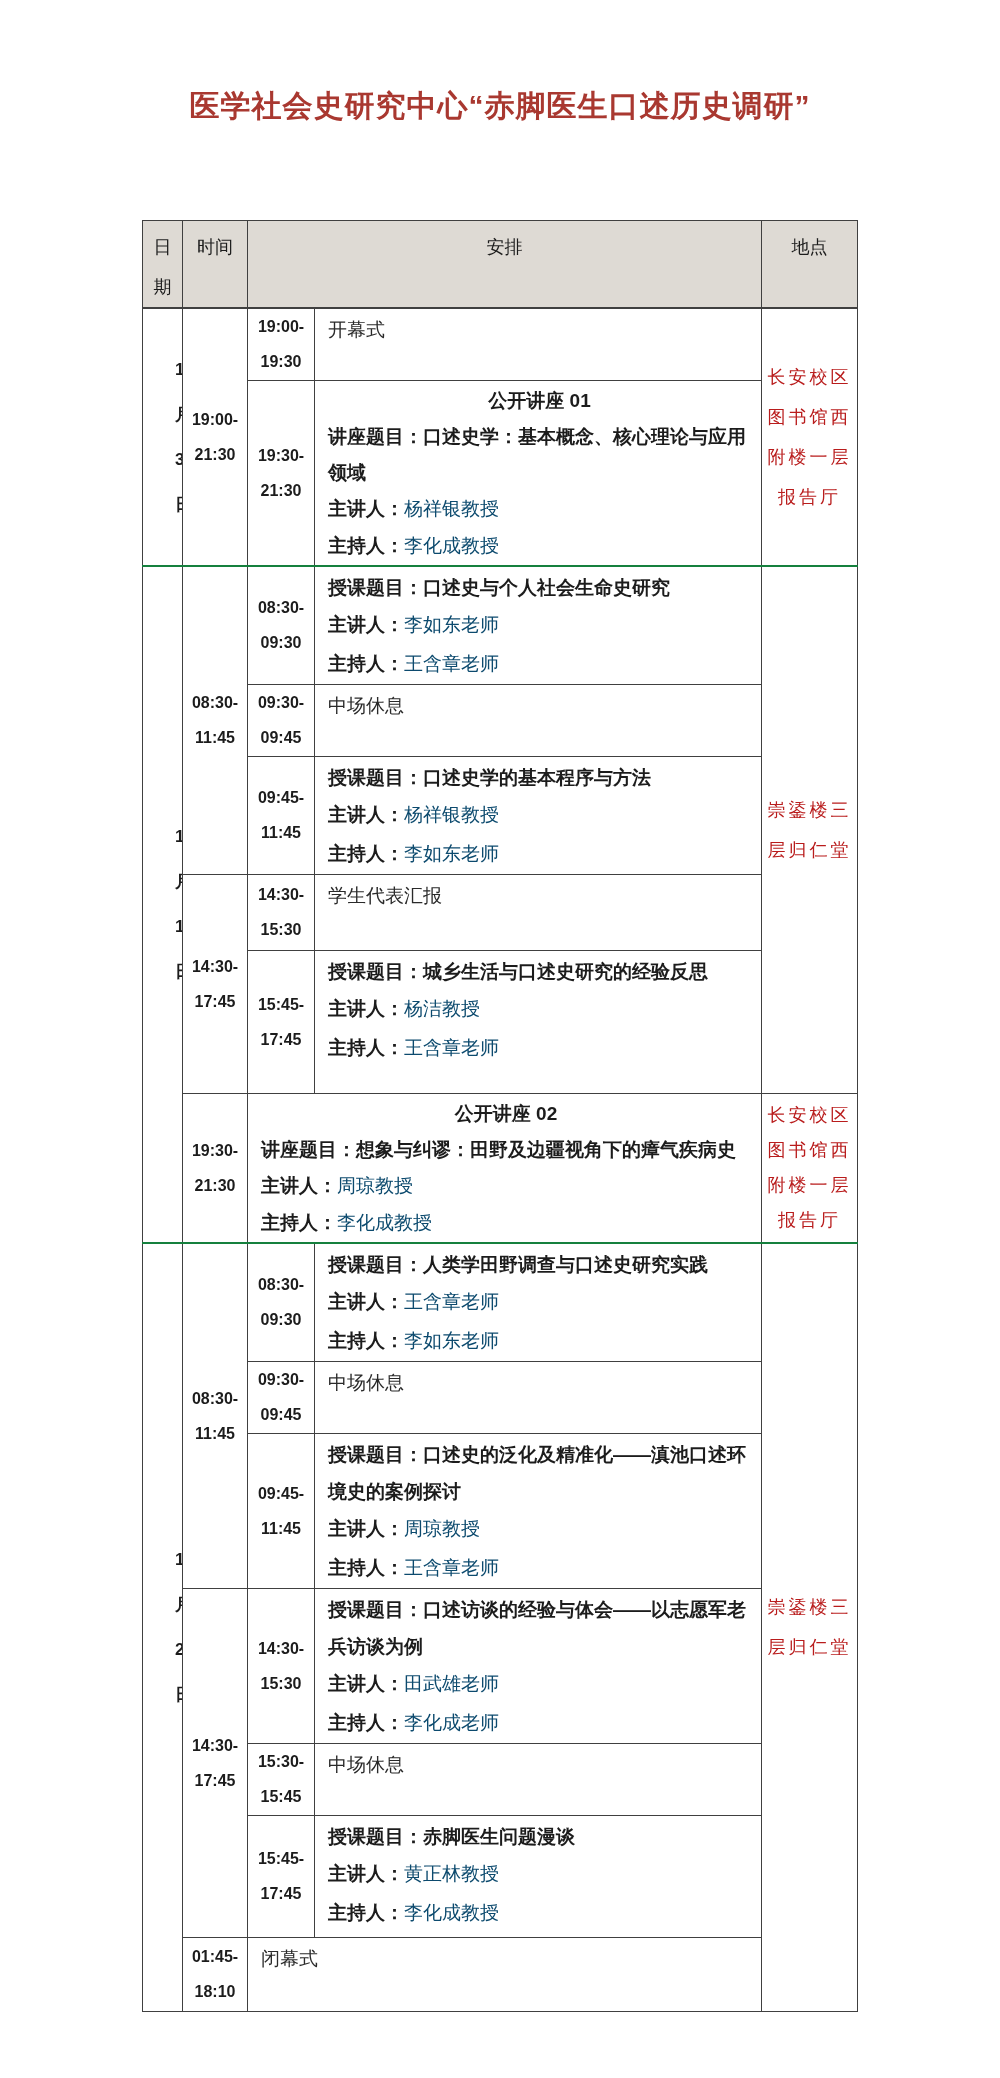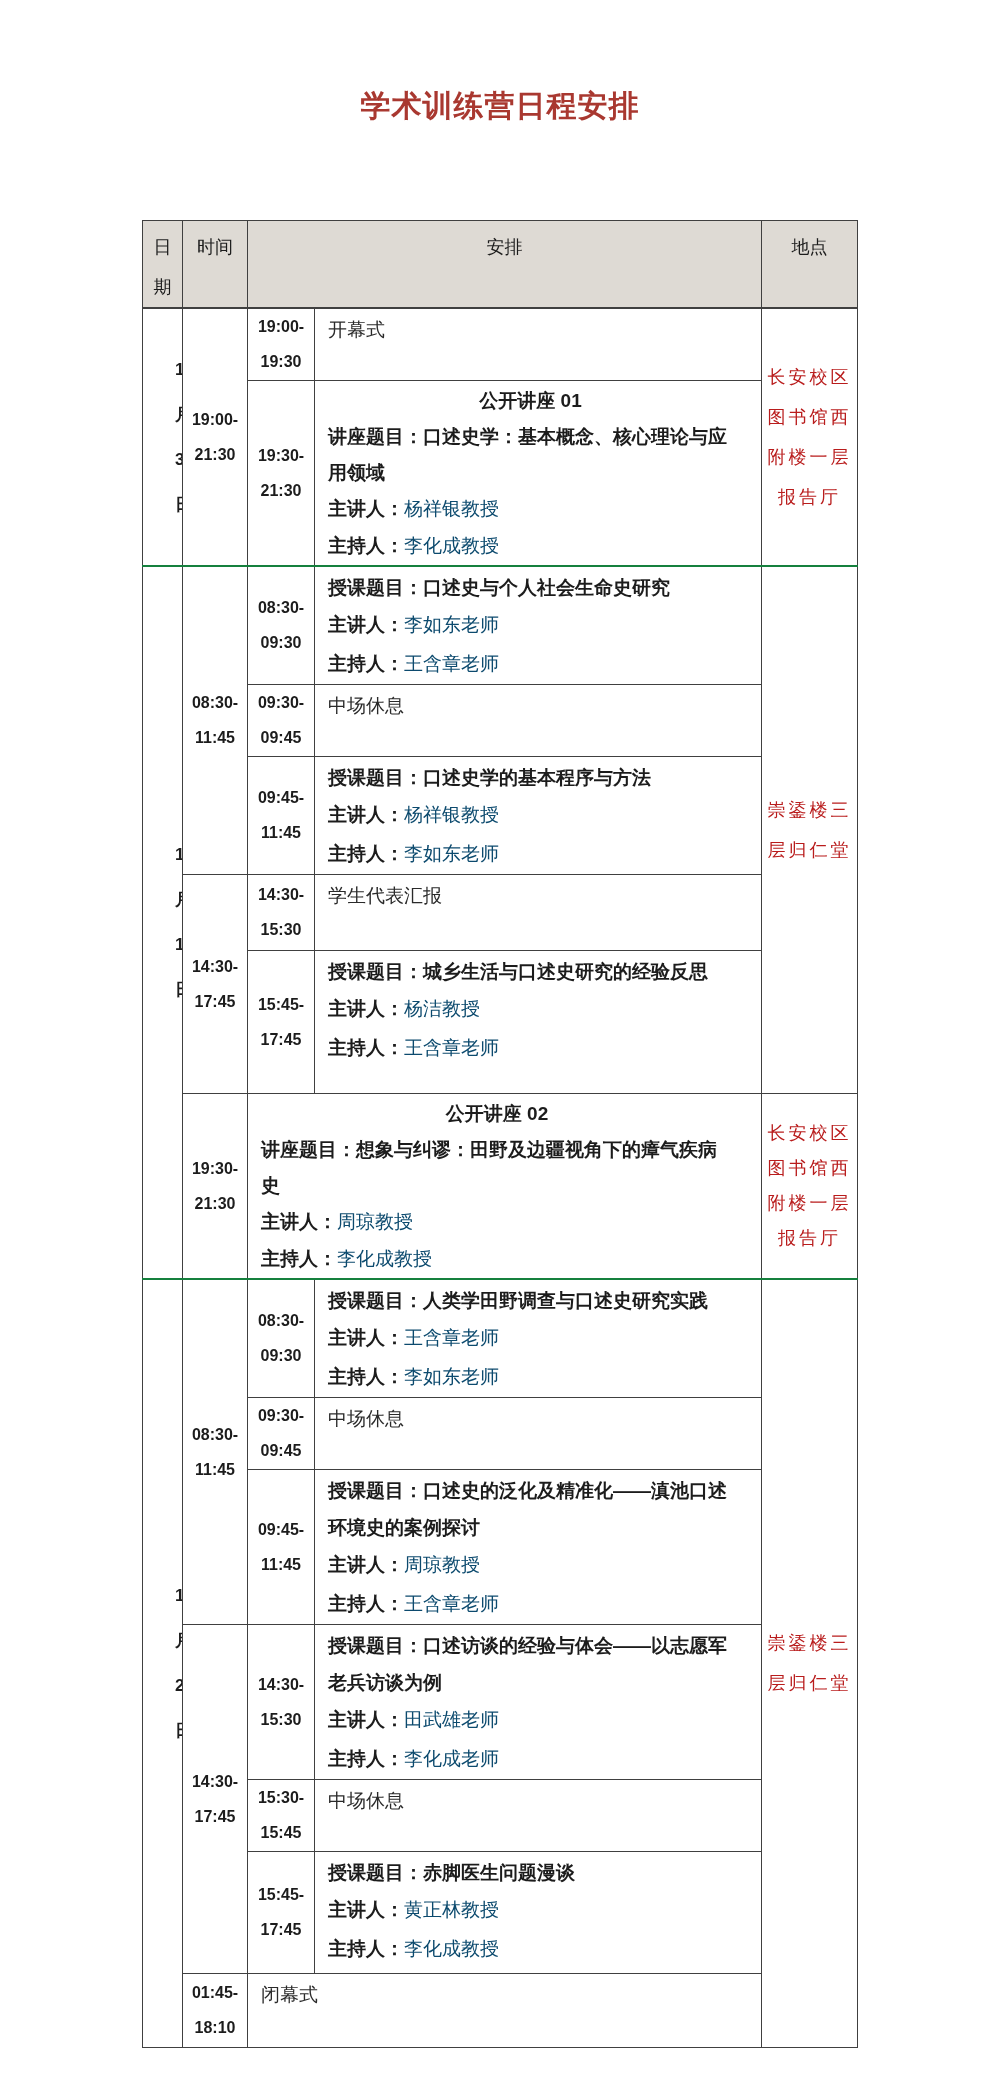--- a/index.html
+++ b/index.html
@@ -57,21 +57,21 @@
   }
   td.time-cell, td.subtime-cell {
     text-align:center;
     font-family:"Liberation Sans", sans-serif;
     font-weight:bold;
     font-size:16px;
     line-height:35px;
   }
   td.content-cell {
     vertical-align:top;
-    padding:2px 28px 0 13px;
+    padding:2px 10px 0 13px;
     font-size:19px;
     line-height:37px;
   }
   td.content-cell.tight { line-height:36px; }
   .line { white-space:normal; }
   .heading {
     text-align:center;
     font-weight:bold;
     font-family:Liberation Sans, sans-serif;
     font-size:19px;
@@ -87,21 +87,21 @@
     letter-spacing:3px;
     color:#b91c1c;
     padding:0 2px;
   }
   td.loc-cell.tight { line-height:35px; letter-spacing:3px; }
 </style>
 </head>
 <body>
 
 <div class="title-wrap">
-  <div class="page-title">学术训练营日程安排</div>
+  <div class="page-title">医学社会史研究中心“赤脚医生口述历史调研”</div>
 </div>
 
 <table class="sched">
   <colgroup>
     <col class="c-date">
       <col class="c-time">
       <col class="c-sub">
       <col class="c-main">
       <col class="c-loc">
   </colgroup>

